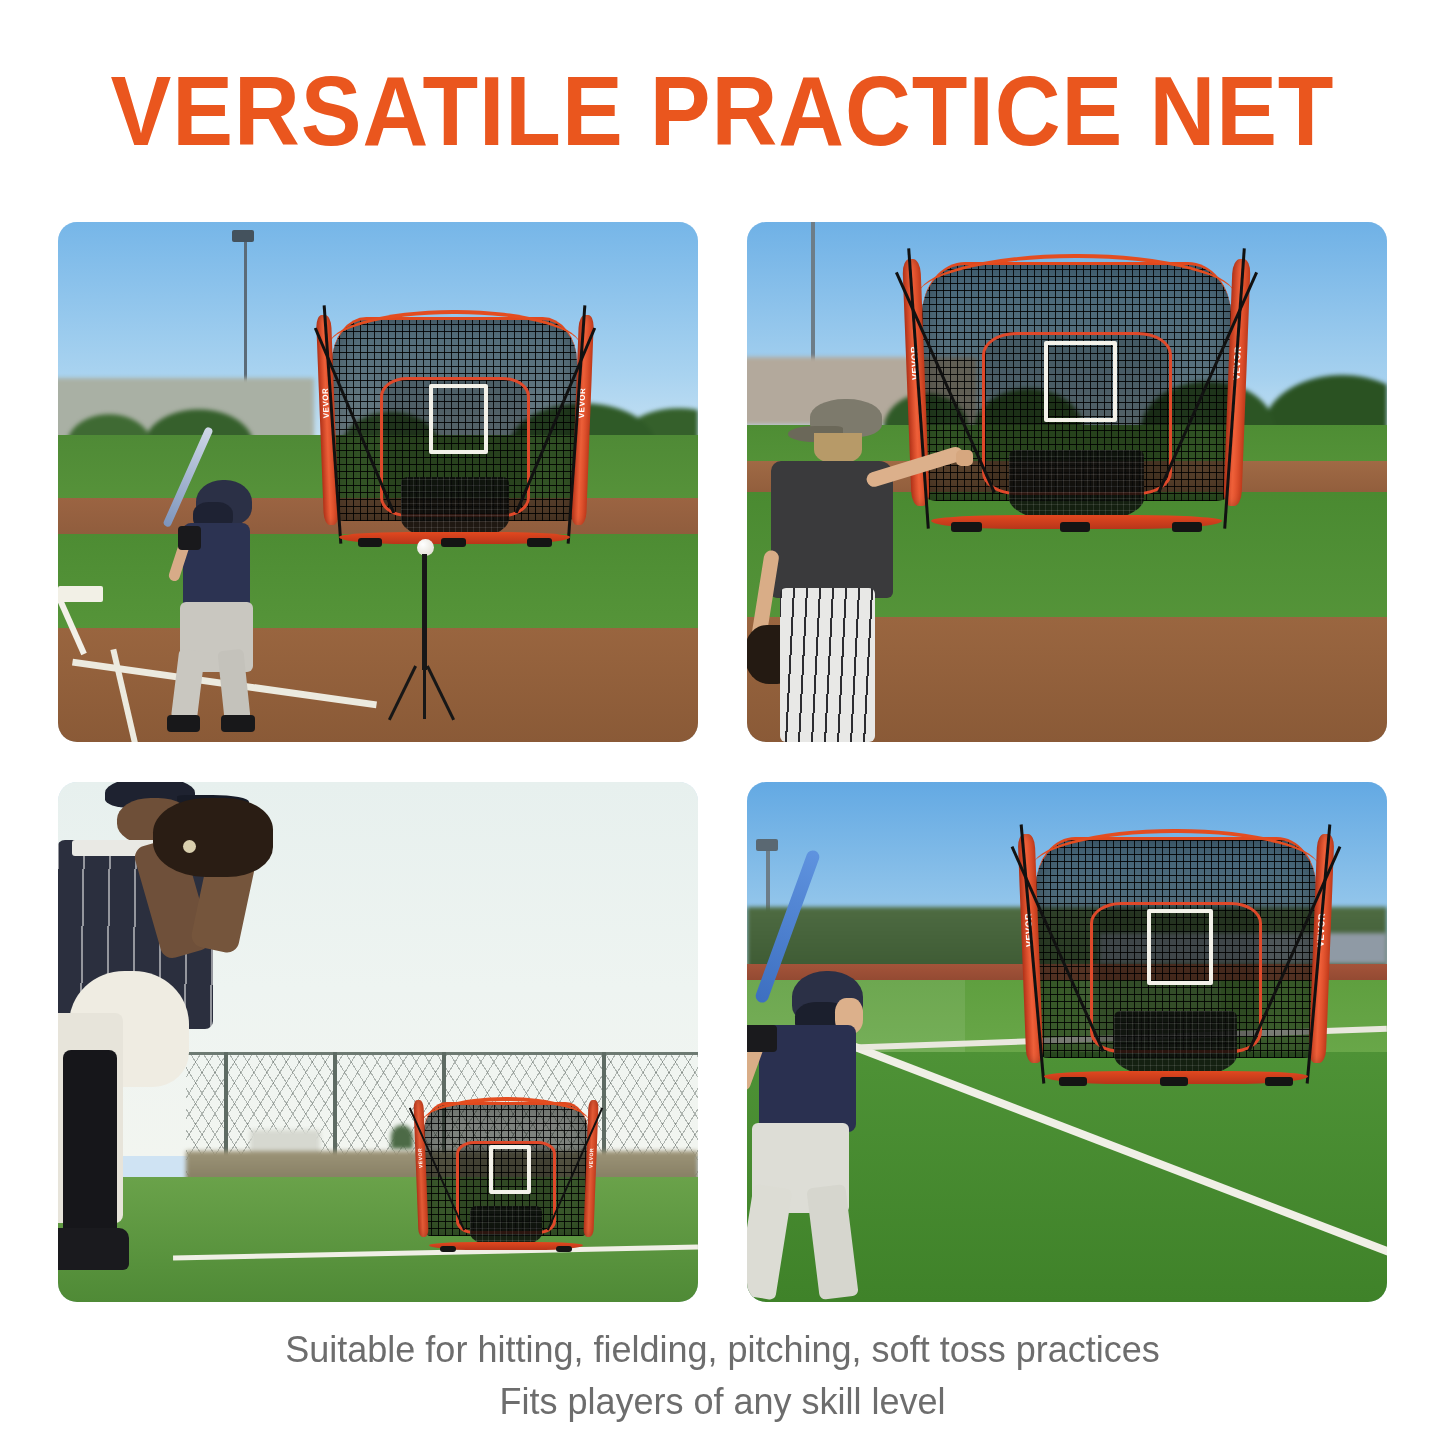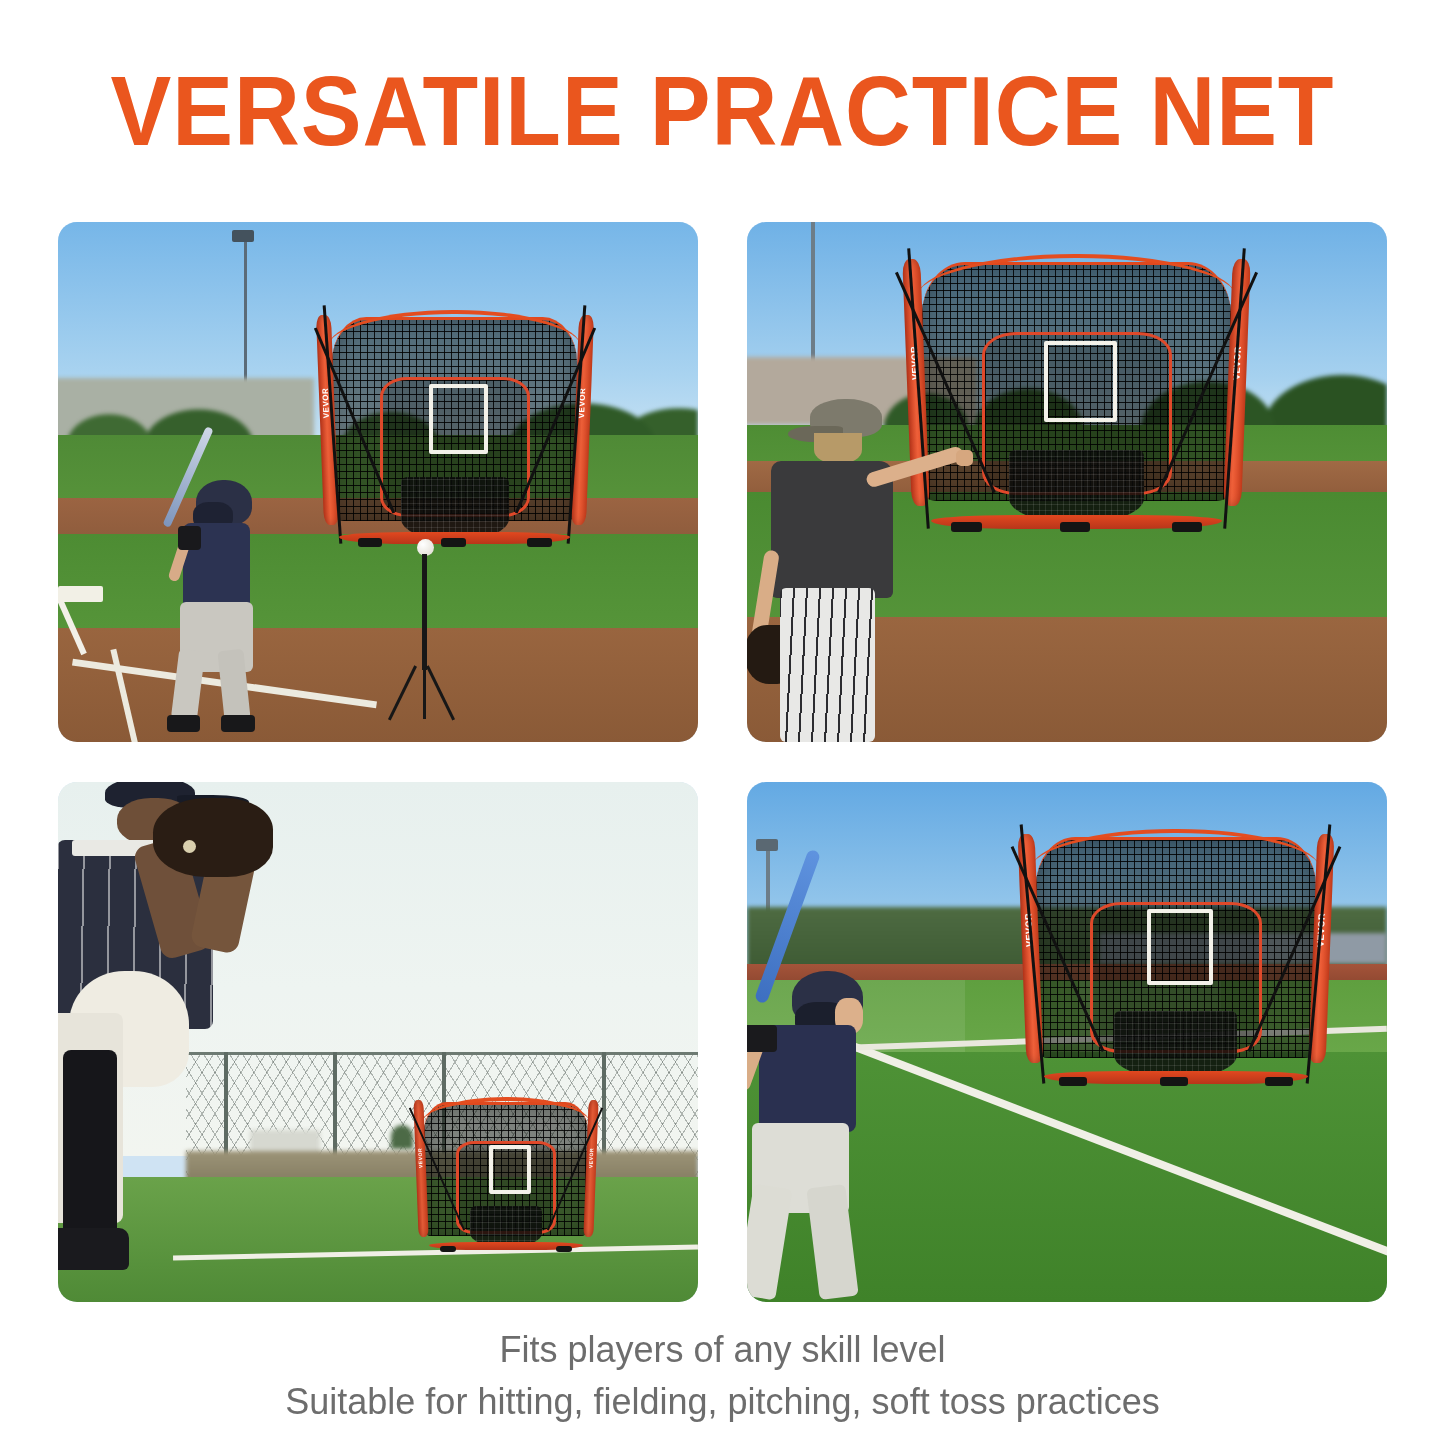--- a/index.html
+++ b/index.html
@@ -362,15 +362,15 @@
         <div class="lim" style="left:10%;top:60%;width:54%;height:20%;border-radius:6px;background:#ddddd6;"></div>
         <div class="lim" style="left:6%;top:74%;width:22%;height:25%;border-radius:6px;background:#dcdcd4;transform:rotate(9deg);"></div>
         <div class="lim" style="left:44%;top:74%;width:22%;height:25%;border-radius:6px;background:#d6d6ce;transform:rotate(-7deg);"></div>
       </div>
     </div>
   </div>
 
 </div>
 
 <div id="caption">
+  <div>Suitable for hitting, fielding, pitching, soft toss practices</div>
   <div>Fits players of any skill level</div>
-  <div>Suitable for hitting, fielding, pitching, soft toss practices</div>
 </div>
 
 </body></html>

